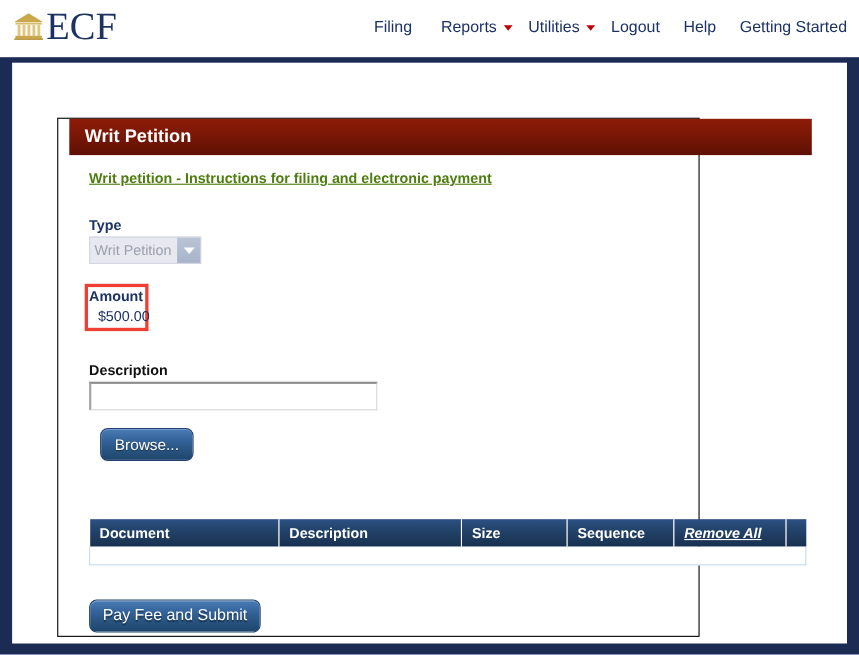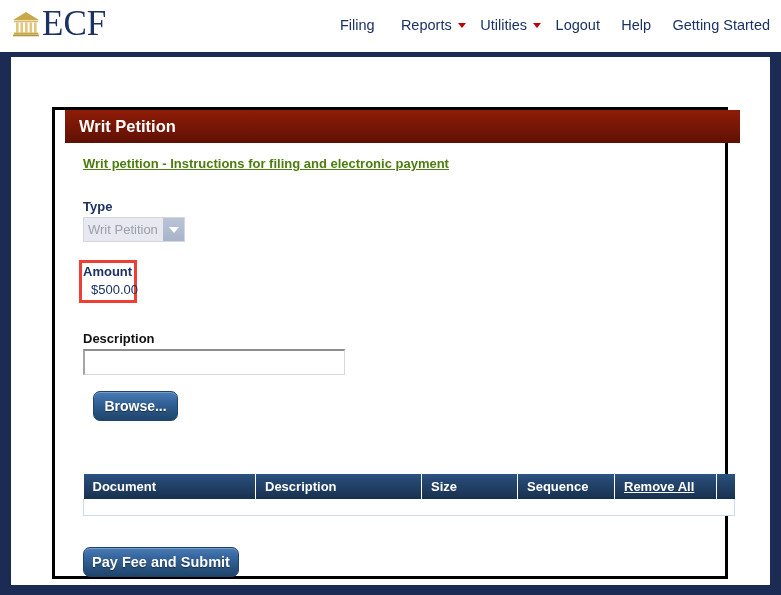--- a/index.html
+++ b/index.html
@@ -96,24 +96,24 @@
     width: 759px;
     height: 528px;
     background: #ffffff;
   }
 
   
   .card {
     position: absolute;
     left: 41px;
     top: 50px;
-    width: 676px;
+    width: 584px;
     height: 472px;
     background: #ffffff;
-    border: 3px solid #000000;
+    border: 1px solid #000000;
     box-sizing: border-box;
   }
   .card-header {
     position: absolute;
     left: 10px;
     top: 0px;
     width: 675px;
     height: 33px;
     background: linear-gradient(to bottom, #8e1c08 0%, #7a1706 45%, #5e1104 100%);
     color: #ffffff;
@@ -237,21 +237,21 @@
     font-family: "Liberation Sans", sans-serif;
     font-size: 13px;
     padding: 0 4px;
     color: #111;
     outline: none;
   }
 
   .btn {
     font-family: "Liberation Sans", sans-serif;
     color: #ffffff;
-    font-weight: bold;
+    font-weight: normal;
     border: 1px solid #1f4272;
     border-radius: 7px;
     background: linear-gradient(to bottom, #4a7cb5 0%, #35649c 35%, #28537f 70%, #1f456c 100%);
     cursor: pointer;
     text-shadow: 0 1px 1px rgba(0,0,0,0.45);
     box-shadow: inset 0 1px 0 rgba(255,255,255,0.25);
   }
   .btn-browse {
     position: absolute;
     left: 38px;
@@ -294,20 +294,21 @@
   .doc-table th.col-doc { width: 172px; }
   .doc-table th.col-desc { width: 166px; }
   .doc-table th.col-size { width: 96px; }
   .doc-table th.col-seq { width: 97px; }
   .doc-table th.col-remove { width: 102px; }
   .doc-table th.col-pad { width: 18px; padding: 0; border-right: none; }
   .th-link {
     color: #ffffff;
     text-decoration: underline;
     cursor: pointer;
+    font-style: italic;
   }
   .doc-table td.empty-row {
     height: 14px;
     background: #ffffff;
     border: 1px solid #c5dbef;
     border-top: none;
   }
 </style>
 </head>
 <body>

